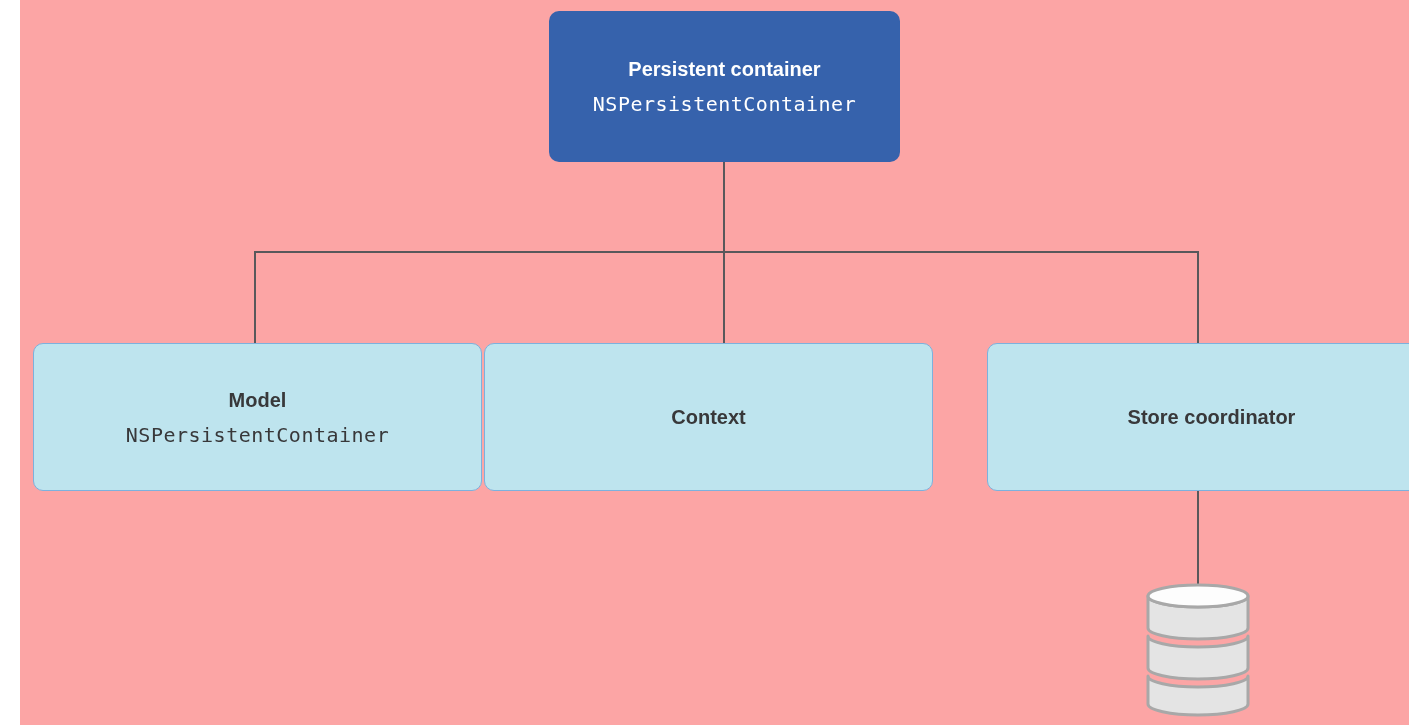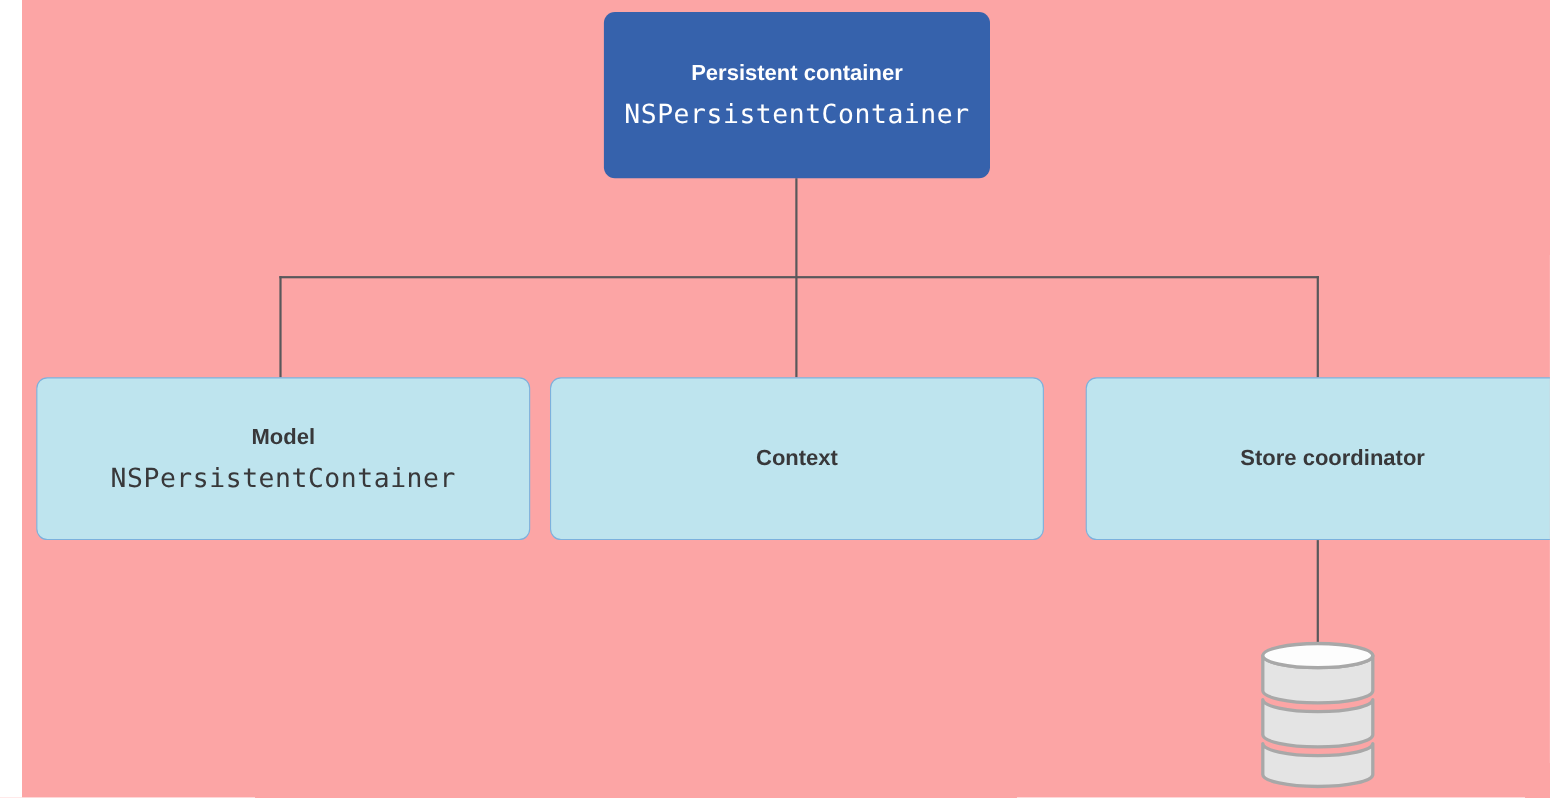--- a/index.html
+++ b/index.html
@@ -40,31 +40,31 @@
   }
   .node--child {
     top: 343px;
     width: 449px;
     height: 148px;
     background: #bee4ee;
     border: 1.5px solid #7cb1dd;
     align-items: center;
   }
   .node--model   { left: 13px;  }
-  .node--context { left: 480px; }
+  .node--context { left: 464px; }
   .node--store   { left: 967px; }
   .node-title {
     font-size: 20px;
     font-weight: 700;
     color: #38383a;
     line-height: 1;
   }
   .node-code {
     font-family: "DejaVu Sans Mono", "Liberation Mono", monospace;
-    font-size: 24px;
+    font-size: 20px;
     font-weight: 400;
     letter-spacing: 0.5px;
     color: #38383a;
     line-height: 1;
   }
   .connector {
     position: absolute;
     background: #58585b;
   }
   .connector--v { width: 2px; }

